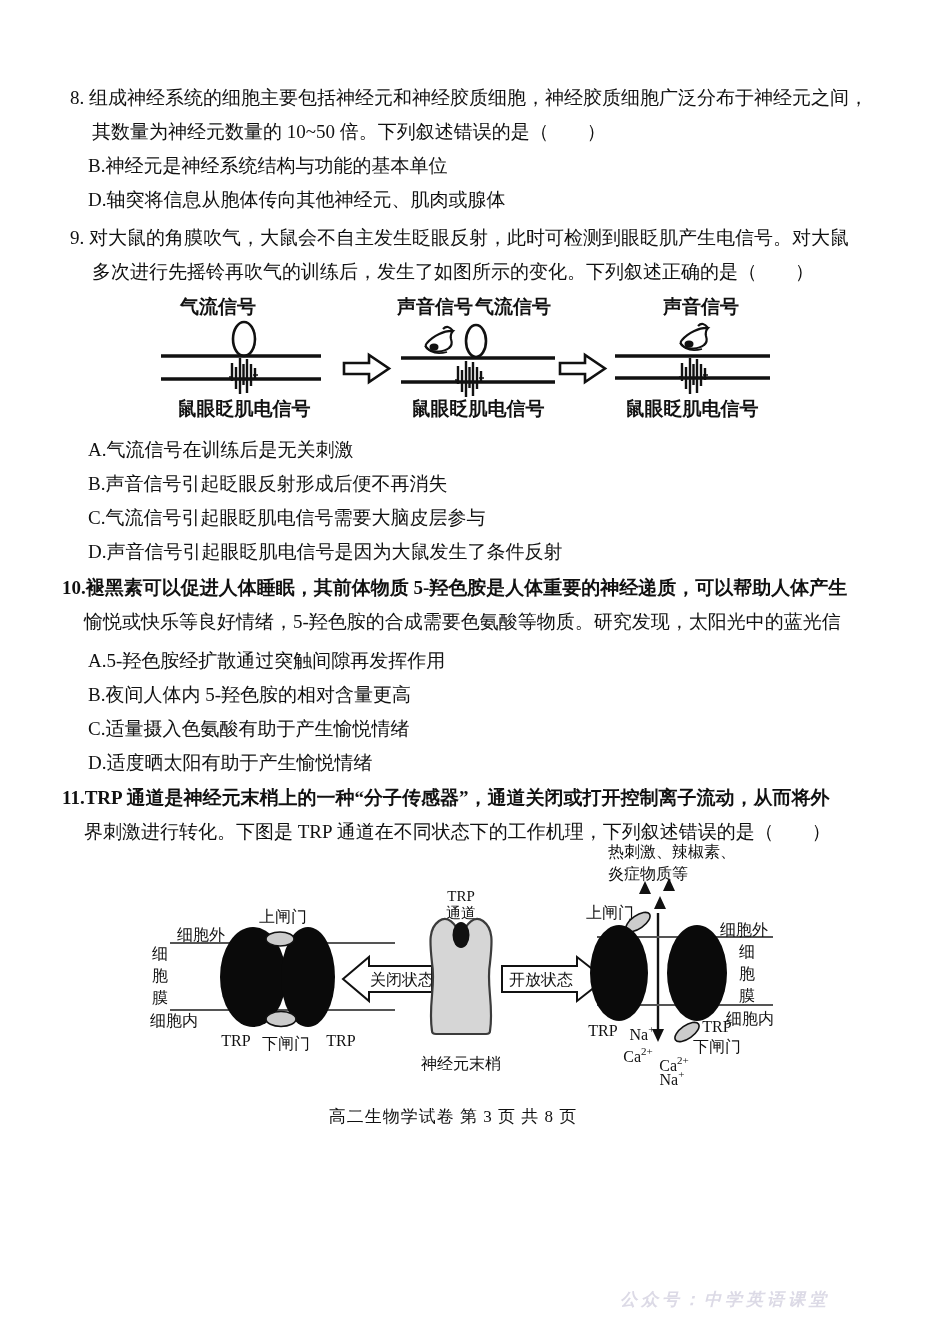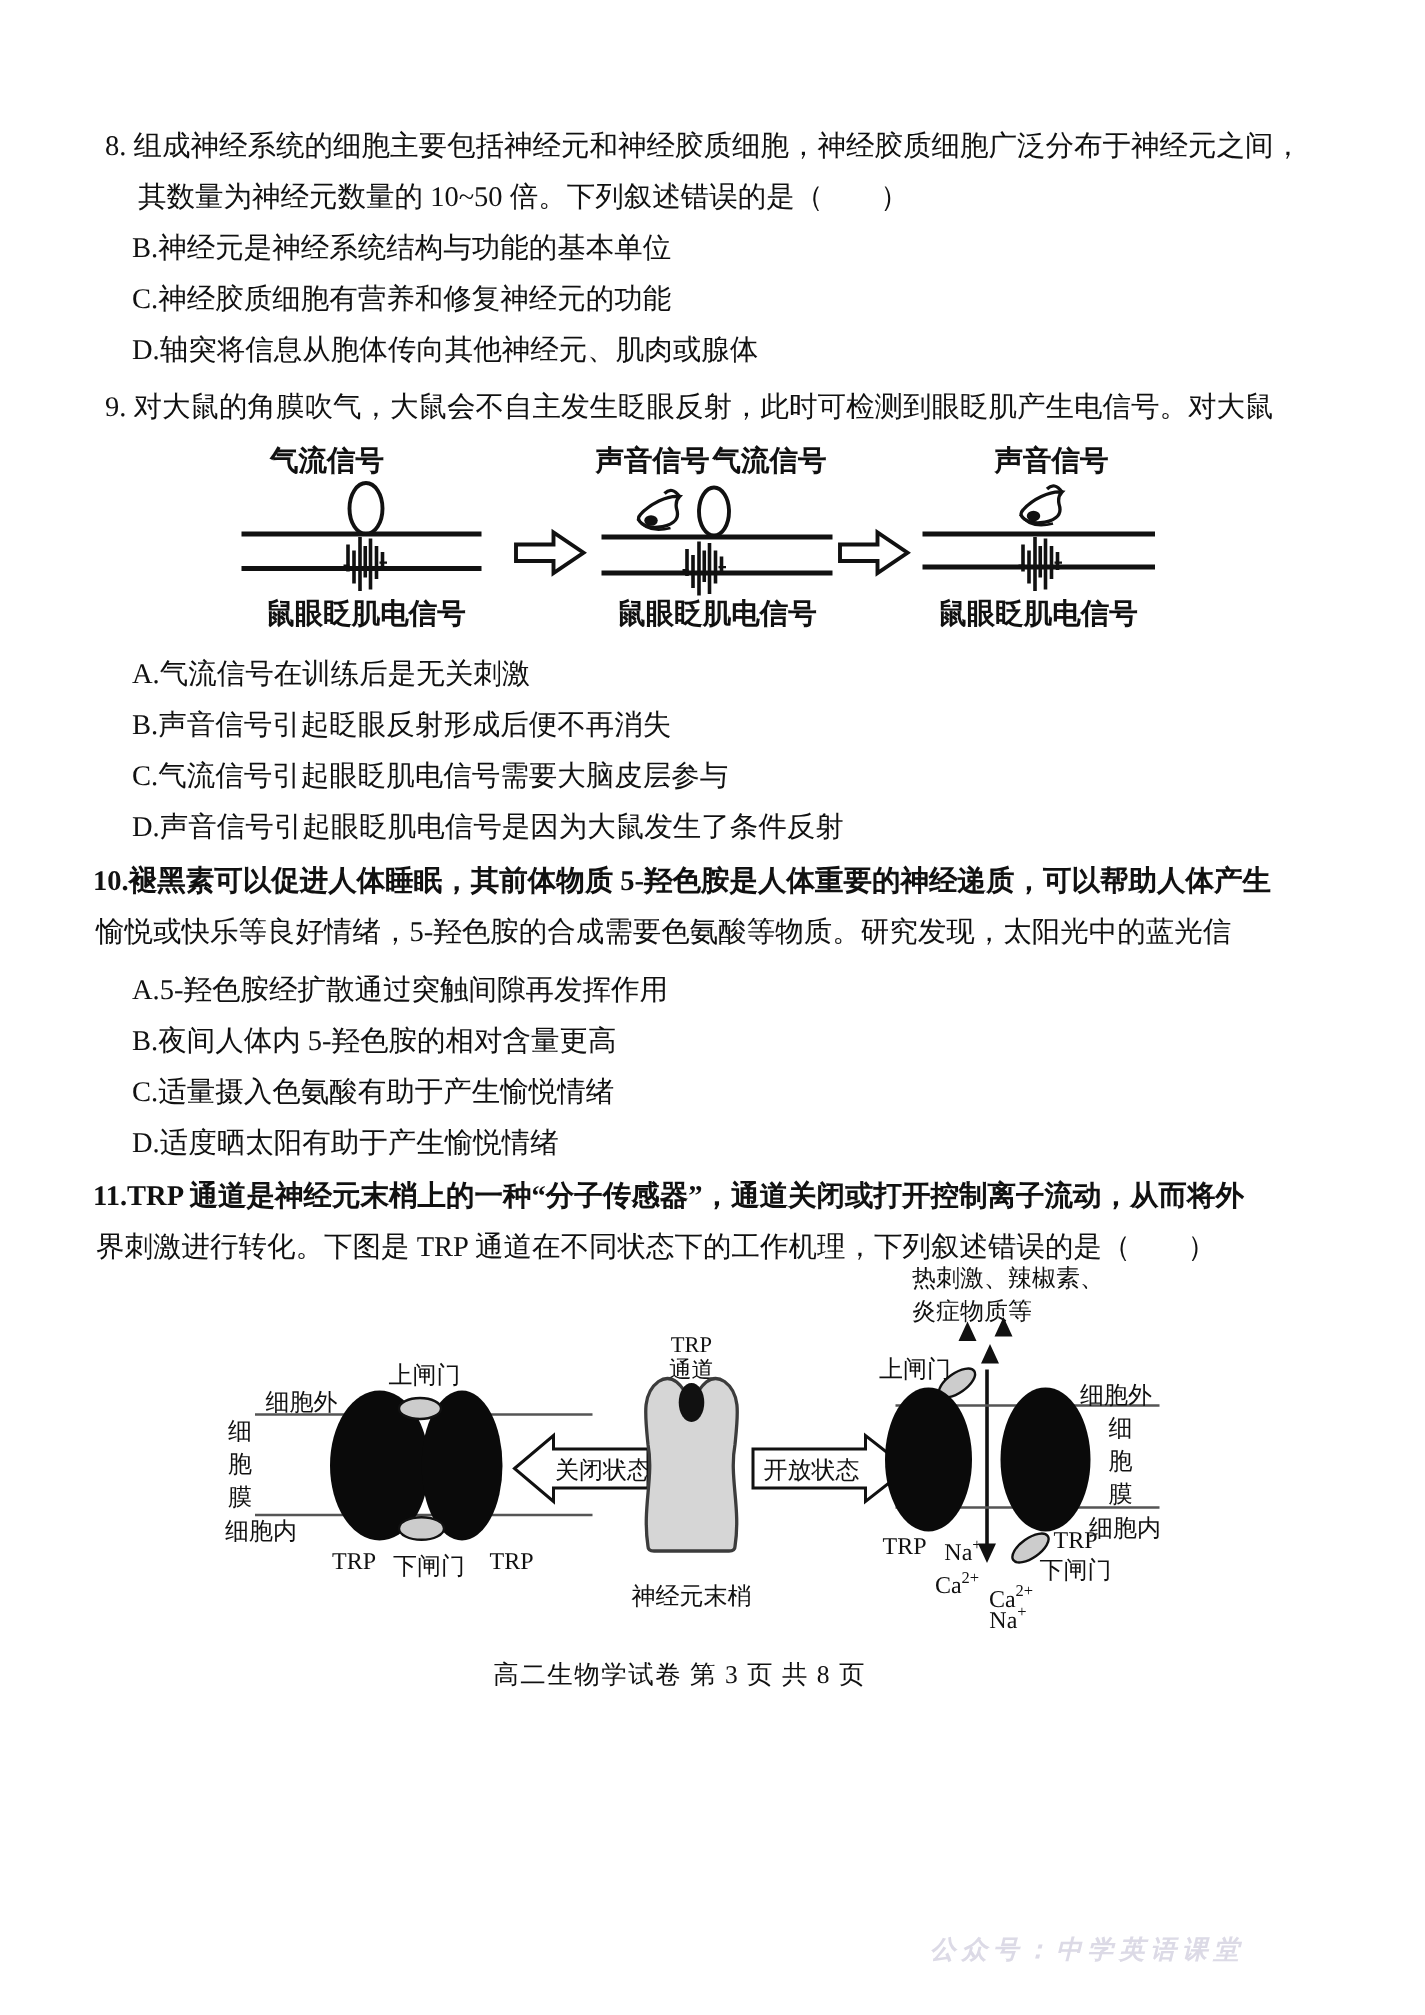--- a/index.html
+++ b/index.html
@@ -3,21 +3,21 @@
 <meta charset="utf-8">
 <style>
   html,body{margin:0;padding:0;background:#ffffff;}
   body{width:950px;height:1343px;position:relative;overflow:hidden;
        font-family:"Liberation Serif","DejaVu Serif",serif;color:#111;}
   .page{position:relative;width:950px;height:1343px;padding-top:81px;box-sizing:border-box;}
   .line{font-size:19px;line-height:34px;white-space:nowrap;}
   .stem{margin-left:70px;}
   .stem.wide{margin-left:62px;font-weight:bold;}
   .cont{margin-left:92px;}
-  .cont.wide{margin-left:64px;}
+  .cont.wide{margin-left:84px;}
   .opt{margin-left:88px;}
   .mt2{margin-top:2px;} .mt4{margin-top:4px;} .mt1{margin-top:1px;}
   .mt5{margin-top:5px;} .mt9{margin-top:9px;}
   .svg-q9{display:block;margin:5px 0 0 158px;}
   .svg-q11{display:block;margin:-14px 0 0 140px;}
   svg text{font-family:"Liberation Serif","DejaVu Serif",serif;fill:#111;}
   .dlabel{font-size:19px;font-weight:bold;}
   .tlabel{font-size:16px;}
   .tlabel-s{font-size:15px;}
   .footer{margin-top:18px;text-align:center;font-size:17px;letter-spacing:1px;
@@ -26,24 +26,24 @@
              font-style:italic;letter-spacing:4px;color:#dcdae6;}
 </style>
 </head>
 <body>
 
 <div class="page">
 
   <div class="line stem">8. 组成神经系统的细胞主要包括神经元和神经胶质细胞，神经胶质细胞广泛分布于神经元之间，</div>
   <div class="line cont">其数量为神经元数量的 10~50 倍。下列叙述错误的是（　　）</div>
   <div class="line opt">B.神经元是神经系统结构与功能的基本单位</div>
-  <div class="line opt">C.神经胶质细胞有营养和修复神经元的功能</div>
   <div class="line opt">D.轴突将信息从胞体传向其他神经元、肌肉或腺体</div>
 
   <div class="line stem mt4">9. 对大鼠的角膜吹气，大鼠会不自主发生眨眼反射，此时可检测到眼眨肌产生电信号。对大鼠</div>
+  <div class="line cont">多次进行先摇铃再吹气的训练后，发生了如图所示的变化。下列叙述正确的是（　　）</div>
 
   <svg class="svg-q9" width="640" height="130" viewBox="0 0 640 130">
     <defs>
       <g id="burst" stroke="#111" stroke-width="2.4" fill="none">
         <path d="M-11,5 V23 M-7,9 V31 M-3,0 V36 M0.5,6 V27 M4,1 V35 M8,6 V28 M12,10 V22"></path>
         <path d="M-14,19 h4 M10,17 h5" stroke-width="1.5"></path>
       </g>
       <g id="bell" fill="none" stroke="#111" stroke-width="2.2">
         <path d="M29,6 Q24,-1 19,4"></path>
         <path d="M29,6 C21,5 9,11 3,18 Q0,21 4,24 C9,28 20,27 25,23 Q29,20 27,14 C26,9 28,7 29,6 Z"></path>

